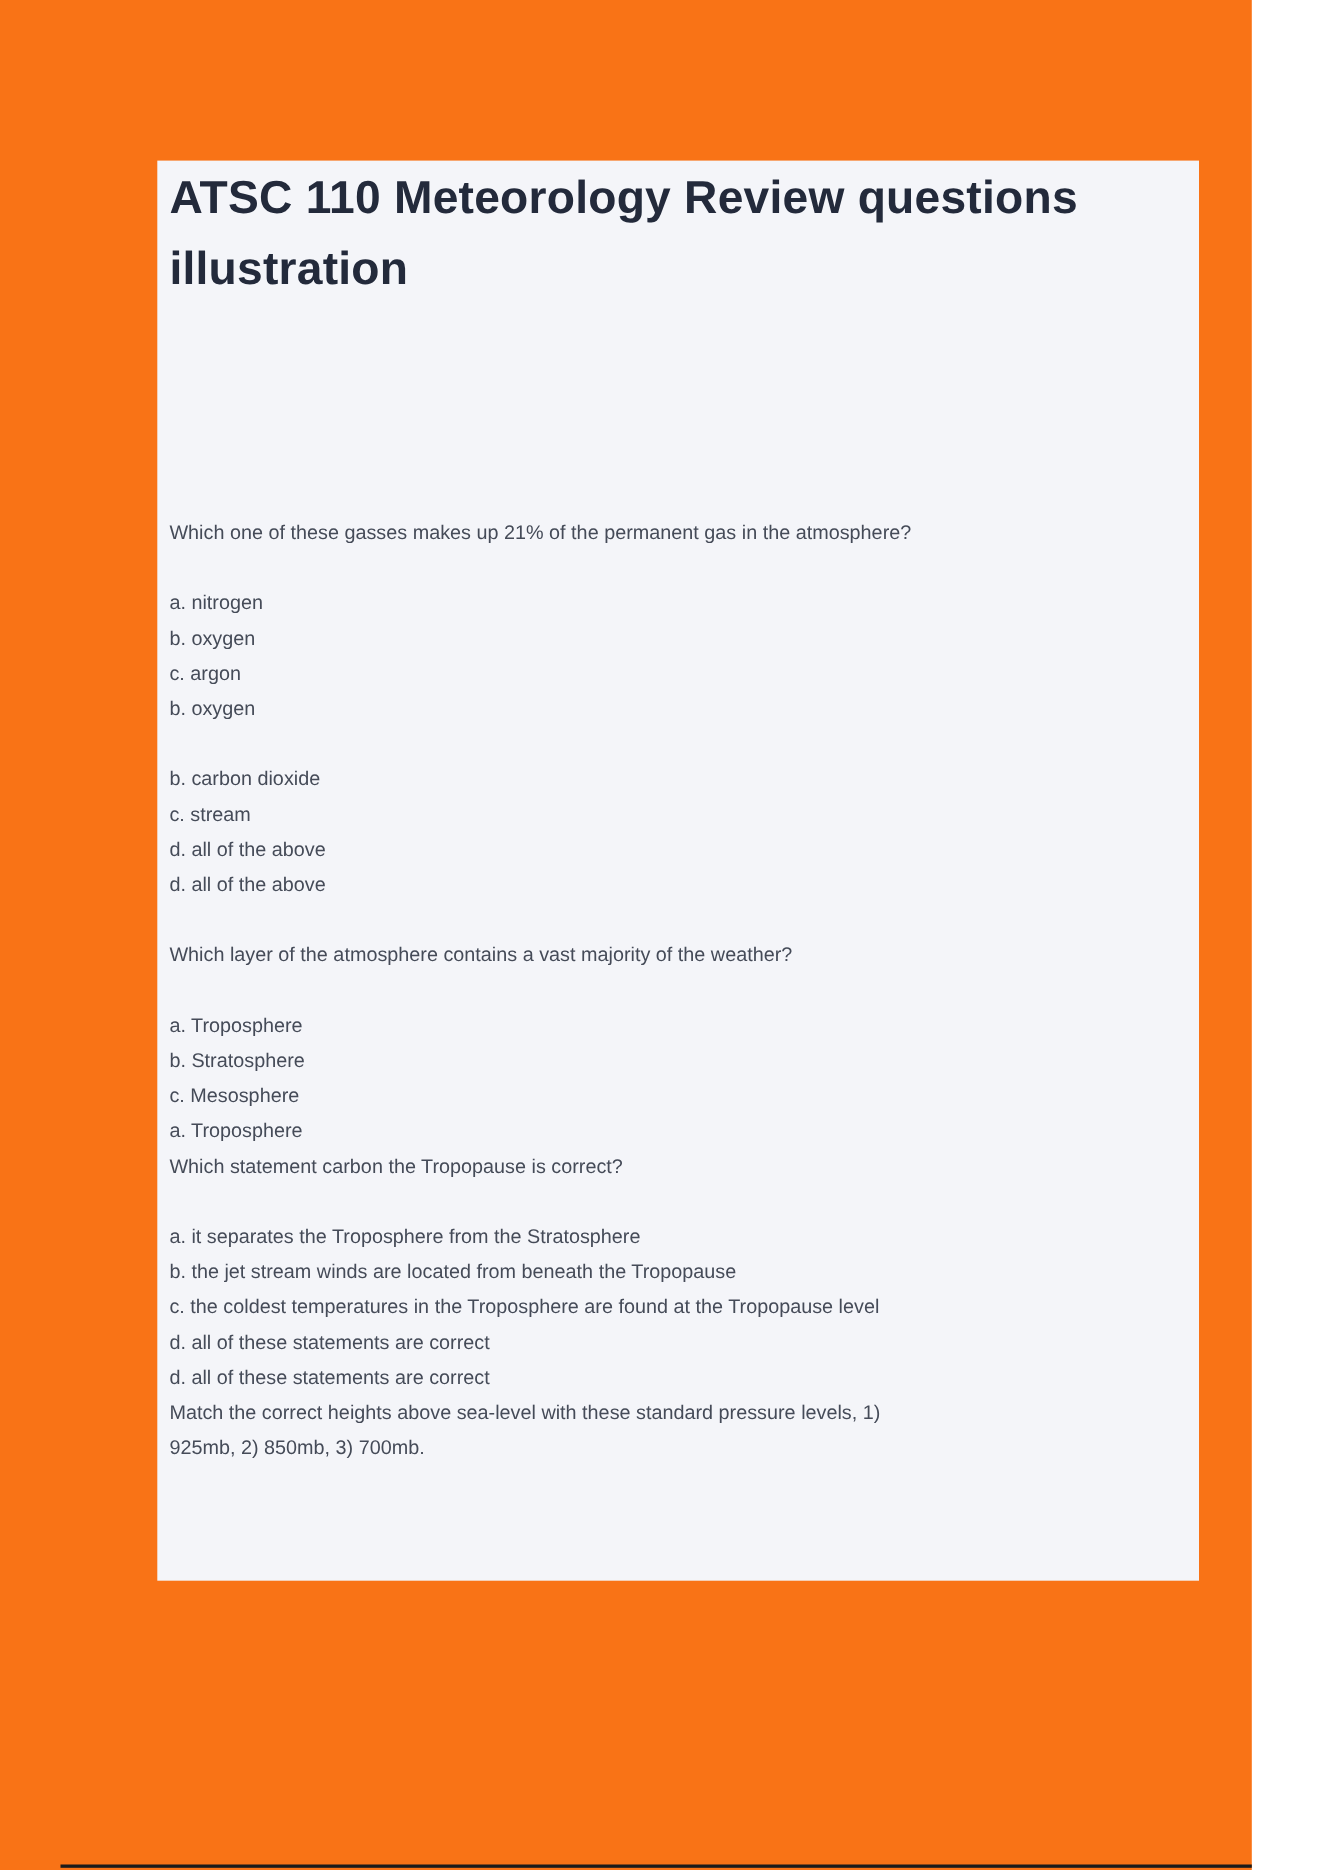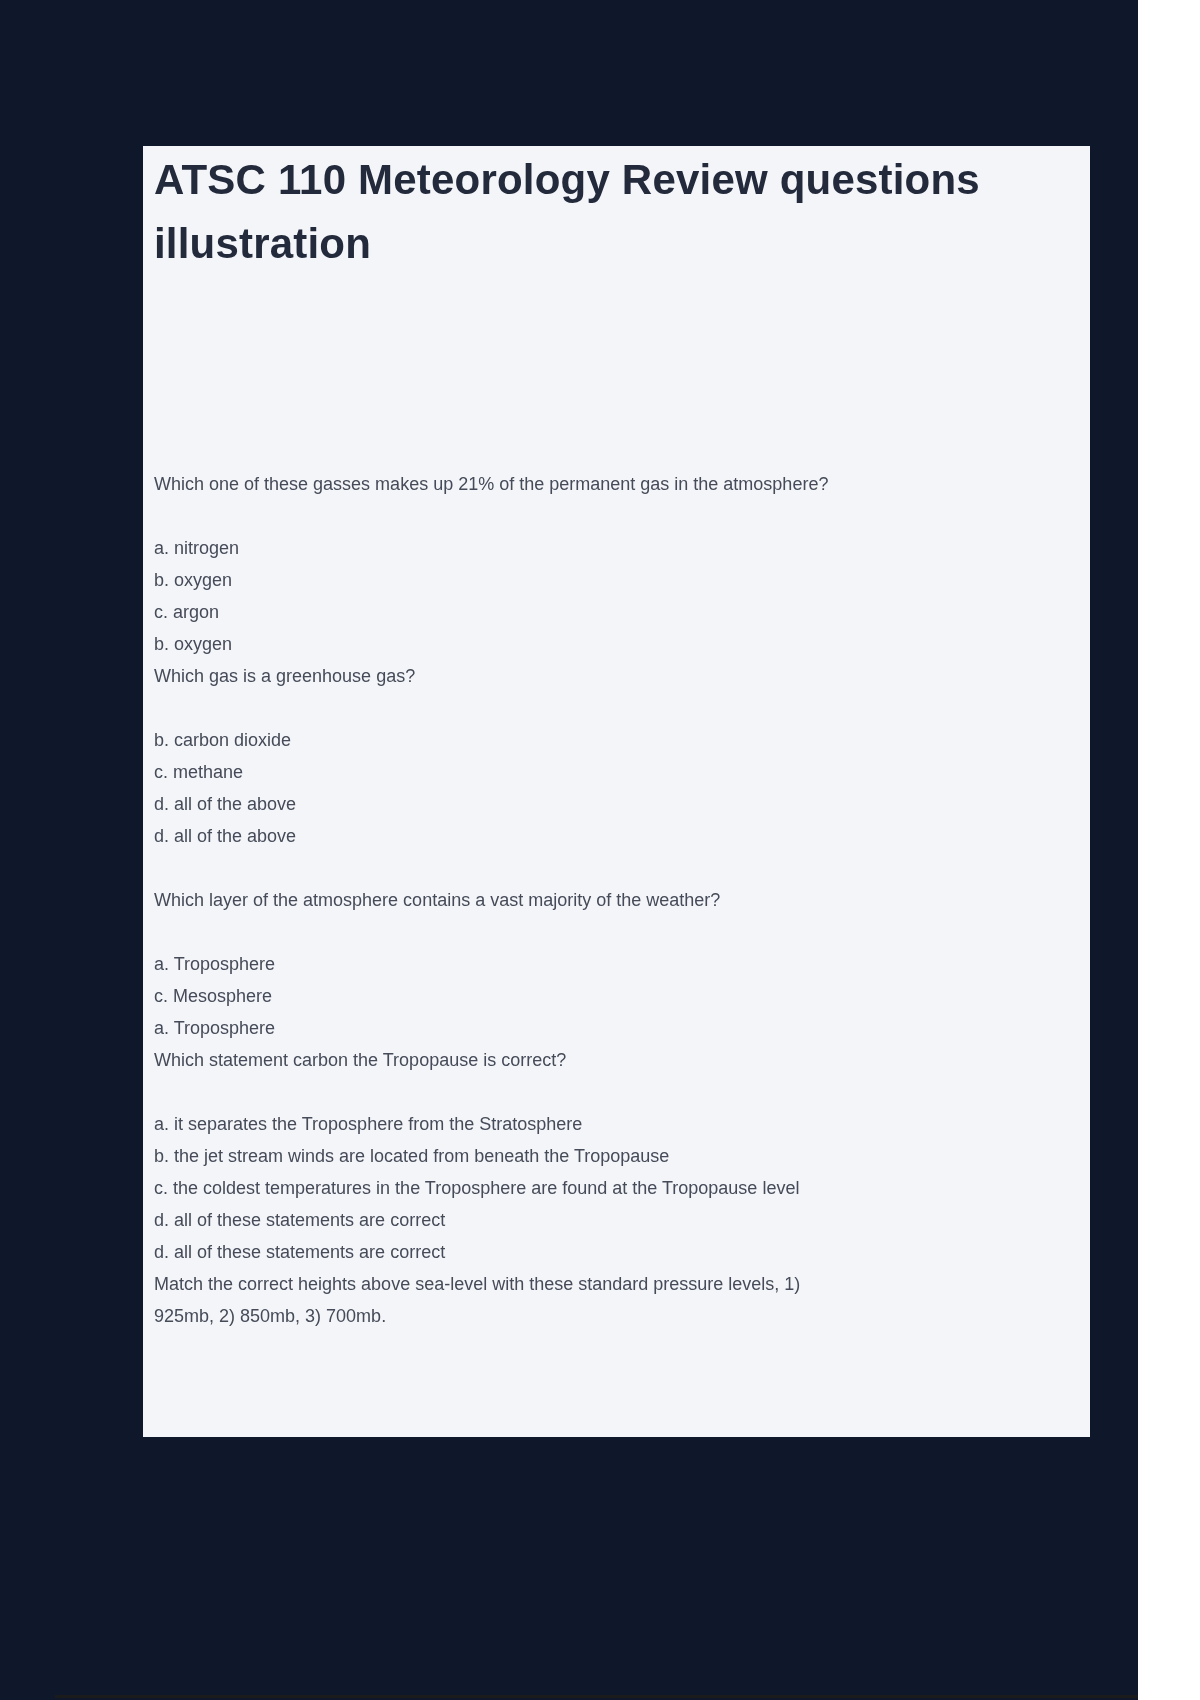--- a/index.html
+++ b/index.html
@@ -5,21 +5,21 @@
   html, body {
     margin: 0;
     padding: 0;
     background: #ffffff;
     font-family: "Liberation Sans", "DejaVu Sans", sans-serif;
   }
   .viewport {
     position: relative;
     width: 1138px;
     height: 1700px;
-    background: #0f172a;
+    background: #f97316;
     overflow: hidden;
     text-decoration: underline;
   }
   .content-card {
     position: absolute;
     left: 143px;
     top: 146px;
     width: 947px;
     height: 1291px;
     background: #f4f5f9;
@@ -72,30 +72,30 @@
         <span class="title-line">ATSC 110 Meteorology Review questions</span>
         <span class="title-line">illustration</span>
       </h1>
     <div class="doc-body" id="doc-body">
         <div class="line">Which one of these gasses makes up 21% of the permanent gas in the atmosphere?</div>
         <div class="line"></div>
         <div class="line">a. nitrogen</div>
         <div class="line">b. oxygen</div>
         <div class="line">c. argon</div>
         <div class="line">b. oxygen</div>
-        <div class="line">Which gas is a greenhouse gas?</div>
         <div class="line"></div>
         <div class="line">b. carbon dioxide</div>
-        <div class="line">c. methane</div>
+        <div class="line">c. stream</div>
         <div class="line">d. all of the above</div>
         <div class="line">d. all of the above</div>
         <div class="line"></div>
         <div class="line">Which layer of the atmosphere contains a vast majority of the weather?</div>
         <div class="line"></div>
         <div class="line">a. Troposphere</div>
+        <div class="line">b. Stratosphere</div>
         <div class="line">c. Mesosphere</div>
         <div class="line">a. Troposphere</div>
         <div class="line">Which statement carbon the Tropopause is correct?</div>
         <div class="line"></div>
         <div class="line">a. it separates the Troposphere from the Stratosphere</div>
         <div class="line">b. the jet stream winds are located from beneath the Tropopause</div>
         <div class="line">c. the coldest temperatures in the Troposphere are found at the Tropopause level</div>
         <div class="line">d. all of these statements are correct</div>
         <div class="line">d. all of these statements are correct</div>
         <div class="line">Match the correct heights above sea-level with these standard pressure levels, 1)</div>

